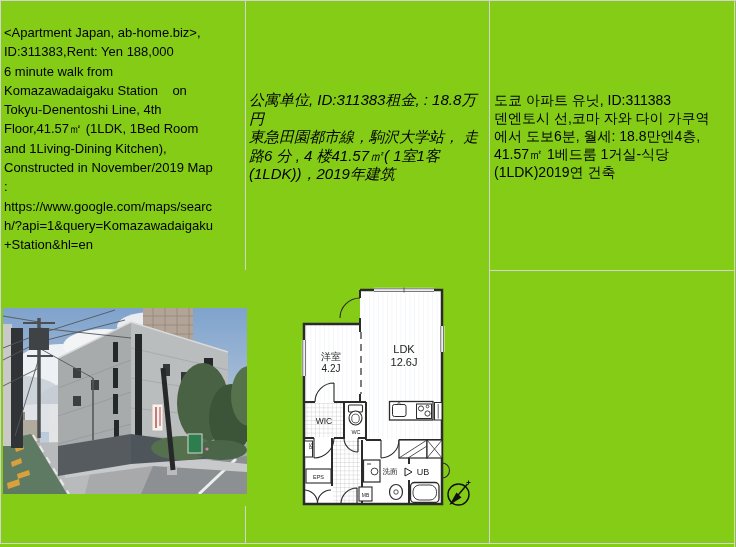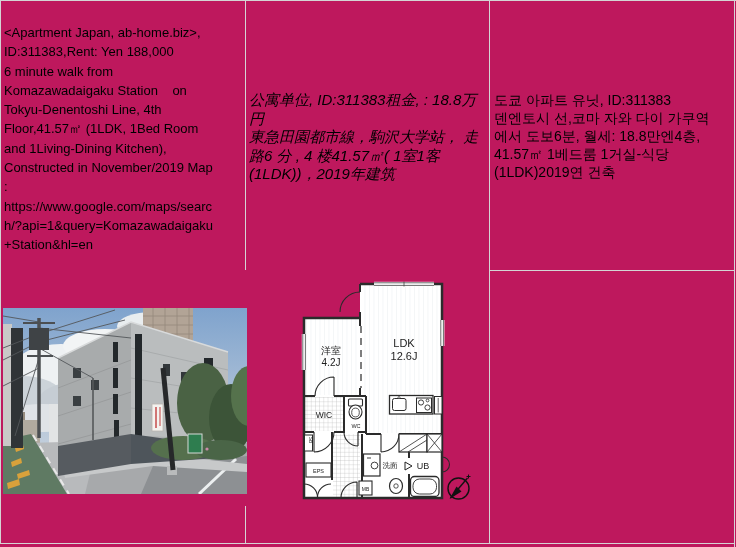--- a/index.html
+++ b/index.html
@@ -1,29 +1,29 @@
 <!DOCTYPE html>
 <html><head>
 <meta charset="utf-8">
 <style>
   html,body{margin:0;padding:0;background:#fff;}
   #page{
-    position:relative;width:736px;height:547px;background:#be185d;
+    position:relative;width:736px;height:547px;background:#84cc16;
     font-family:"Liberation Sans","DejaVu Sans",sans-serif;color:#000;
     overflow:hidden;
   }
   .gl{position:absolute;background:#d4d4d4;}
   .cell-text{
     position:absolute;white-space:pre-wrap;color:#000;
   }
   .cell-en{left:4px;top:23px;width:240px;font-size:13px;line-height:19.3px;}
   .cell-zh{left:249px;top:91px;width:238px;font-size:15px;line-height:18.6px;font-style:italic;}
   .cell-ko{left:494px;top:91px;width:238px;font-size:14px;line-height:18px;}
   .photo-wrap{position:absolute;left:3px;top:308px;width:244px;height:186px;}
-  .plan-wrap{position:absolute;left:294px;top:276px;width:182px;height:230px;}
+  .plan-wrap{position:absolute;left:294px;top:282px;width:182px;height:230px;}
   svg{display:block;}
   .plan-label{fill:#1c1c1c;font-family:"Liberation Sans","DejaVu Sans",sans-serif;}
 </style>
 </head>
 <body>
 
 <div id="page">
 
   <div class="gl" style="left:0;top:0;width:736px;height:1px;"></div>
   <div class="gl" style="left:0;top:0;width:1px;height:544px;"></div>

